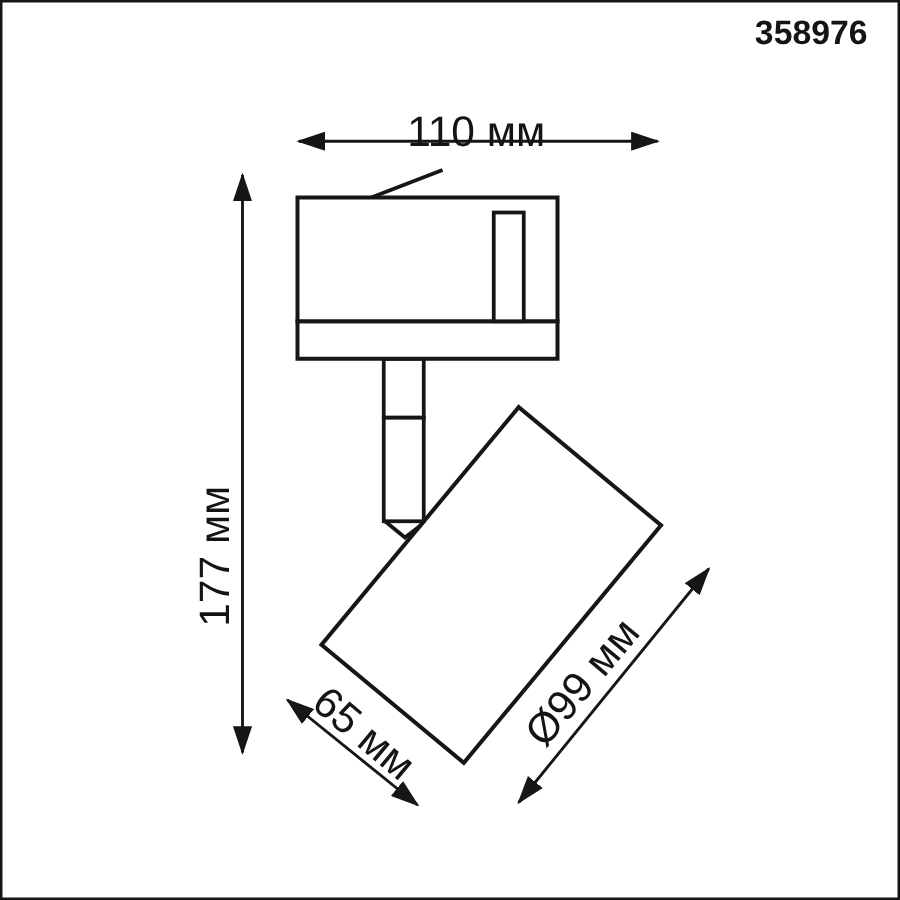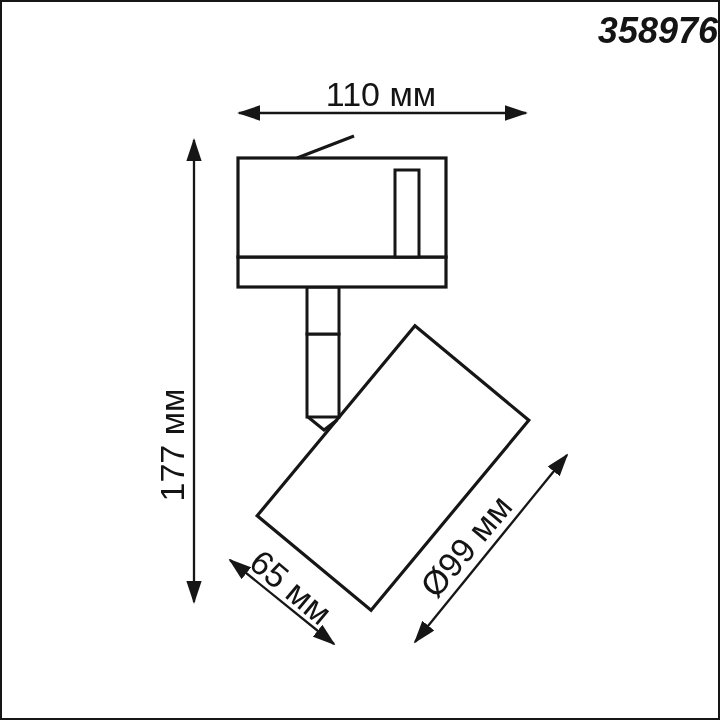--- a/index.html
+++ b/index.html
@@ -6,27 +6,27 @@
   body{width:720px;height:720px;font-family:"Liberation Sans",sans-serif;}
   .canvas{
     position:relative;width:716px;height:716px;
     border:2px solid #161616;background:#ffffff;overflow:hidden;
   }
   .drawing-svg{position:absolute;left:0;top:0;width:716px;height:716px;}
   .label{
     position:absolute;color:#141414;font-size:34px;line-height:1;
     white-space:nowrap;user-select:none;
   }
-  .label-width{left:379px;top:92px;transform:translate(-50%,-50%);}
+  .label-width{left:379px;top:104px;transform:translate(-50%,-50%);}
   .label-height{left:170px;top:443px;transform:translate(-50%,-50%) rotate(-90deg);}
   .label-length{left:289px;top:585px;transform:translate(-50%,-50%) rotate(40deg);}
   .label-diameter{left:464px;top:544px;transform:translate(-50%,-50%) rotate(-50deg);}
   .product-code{
-    position:absolute;top:11px;right:0;color:#141414;
-    font-size:36px;font-weight:bold;line-height:1;font-style:italic;
+    position:absolute;top:11px;right:24px;color:#141414;
+    font-size:27px;font-weight:bold;line-height:1;
   }
 </style>
 </head>
 <body>
 
 <div class="canvas">
 
   <svg class="drawing-svg" viewBox="0 0 716 716">
     <defs>
       <marker id="arrowhead" viewBox="0 0 12 8" refX="11" refY="4" markerWidth="10" markerHeight="6.7" orient="auto-start-reverse">

